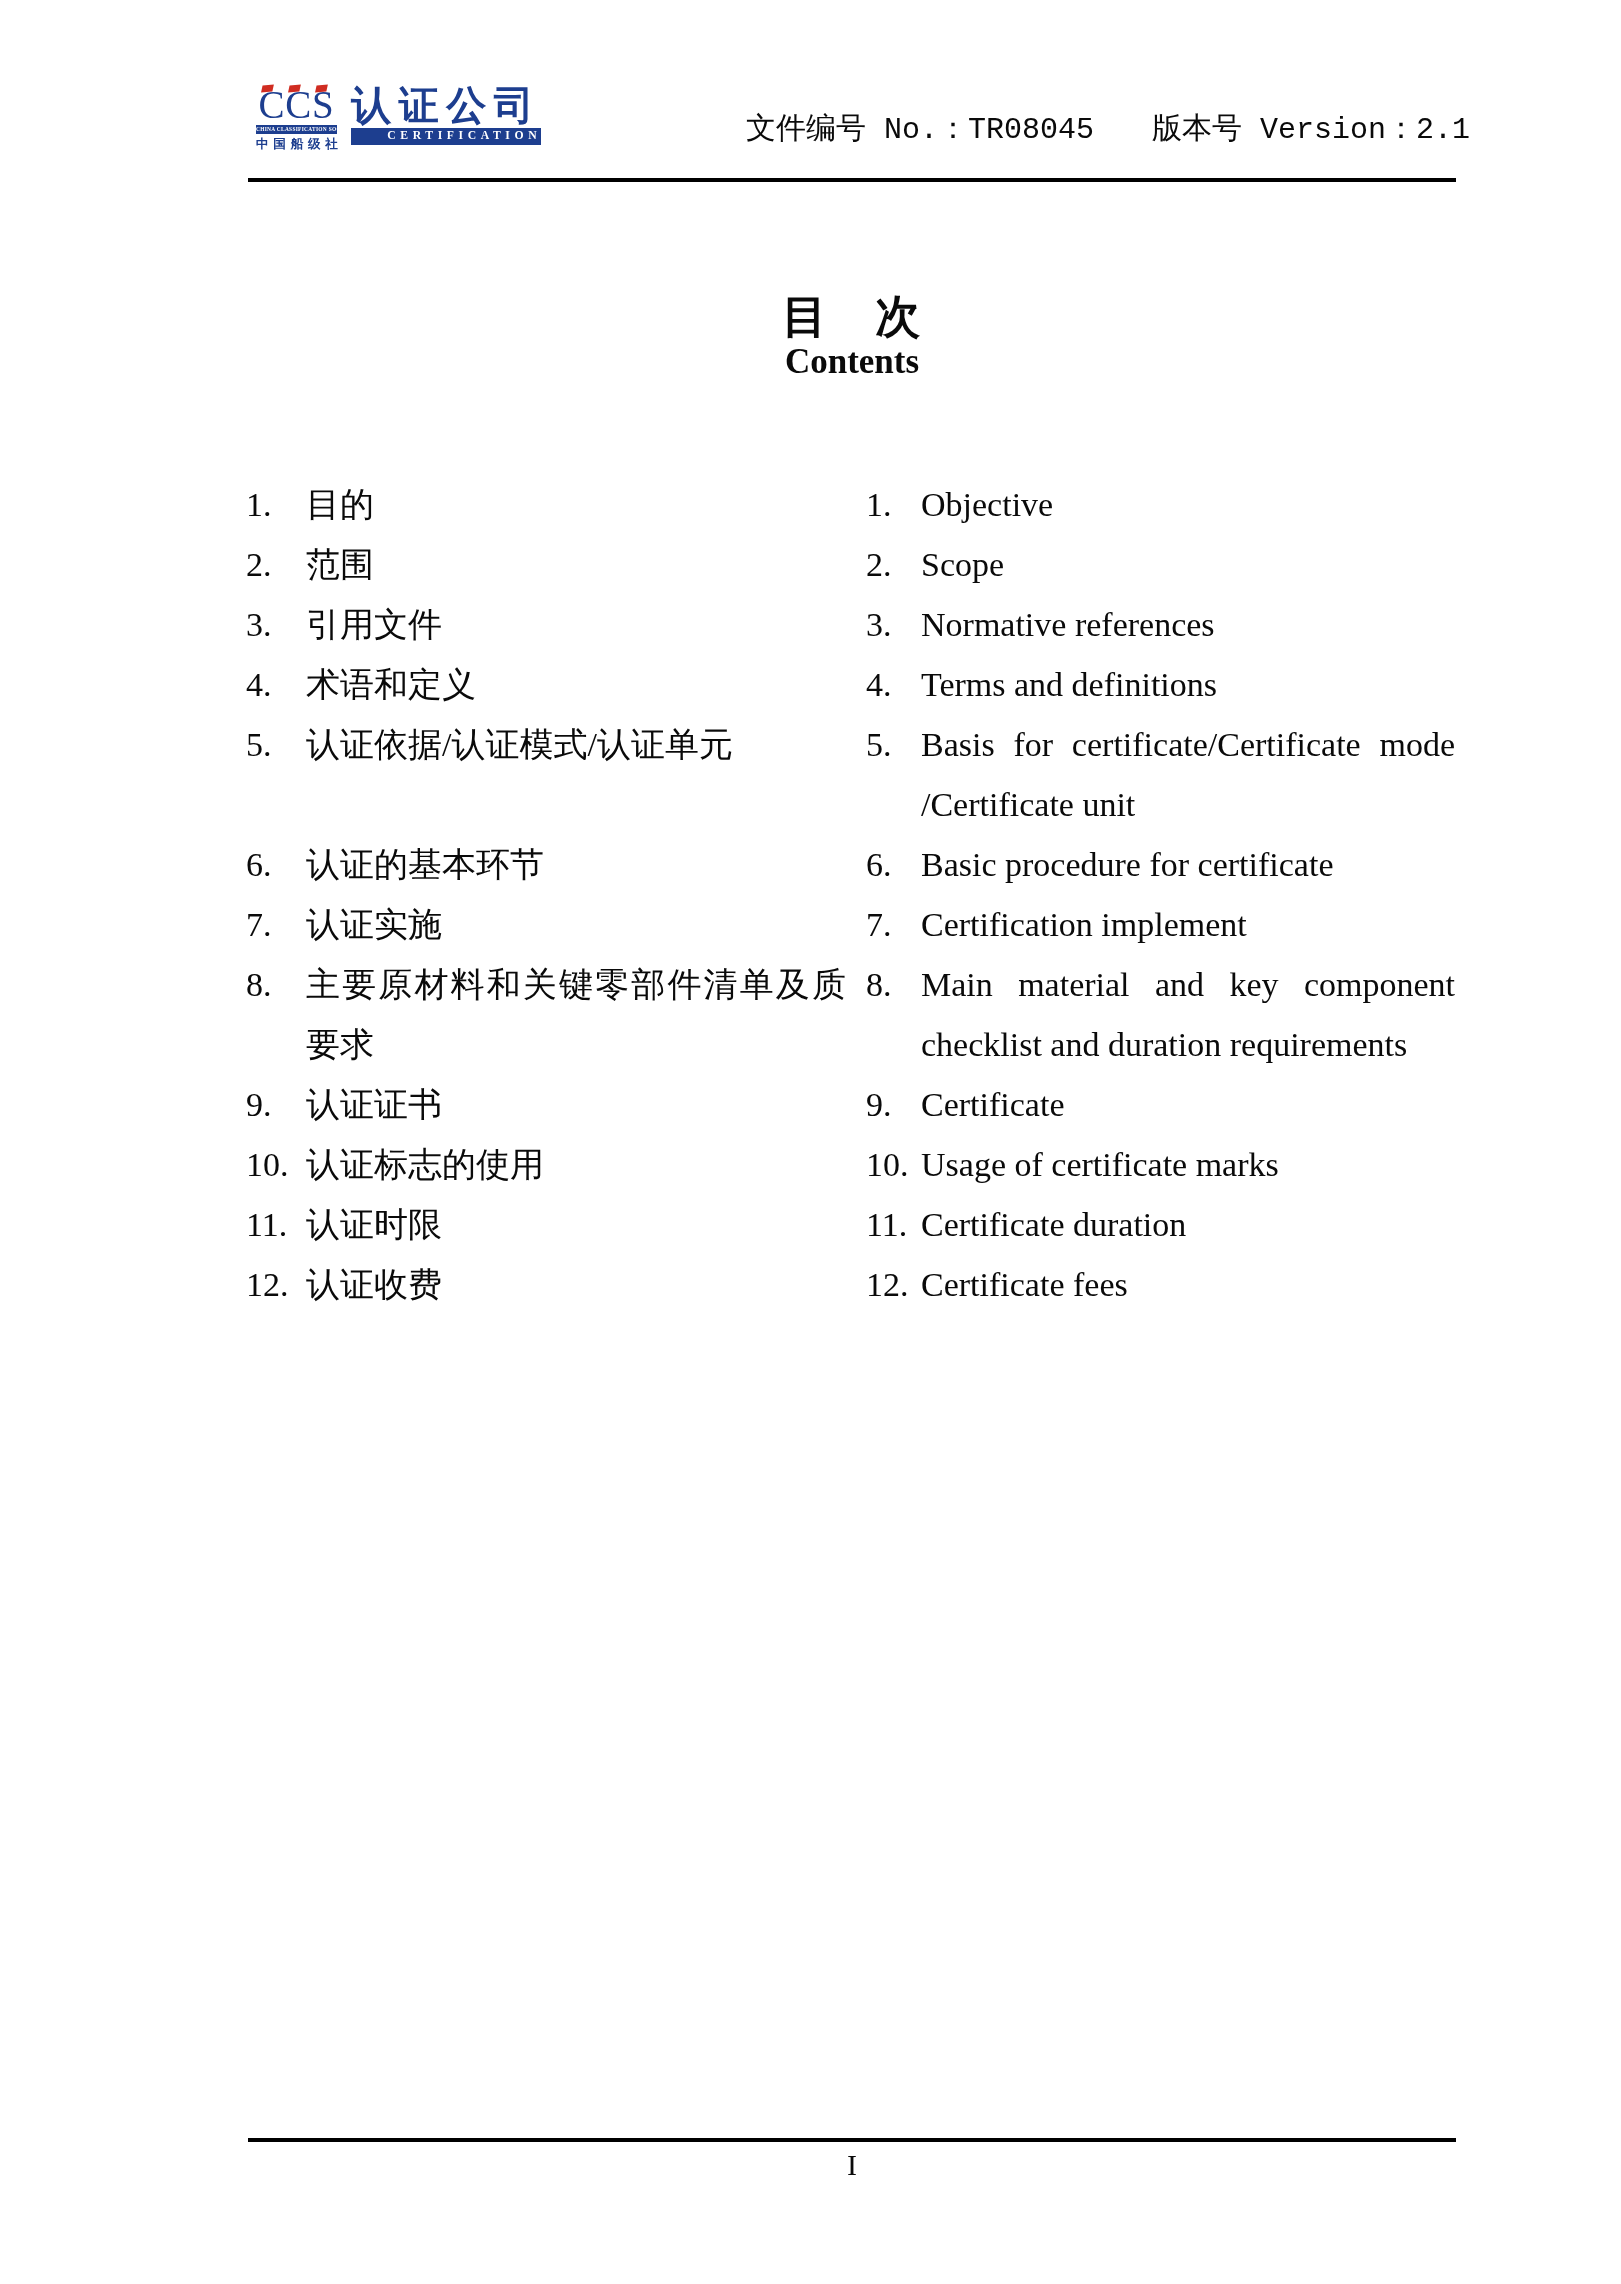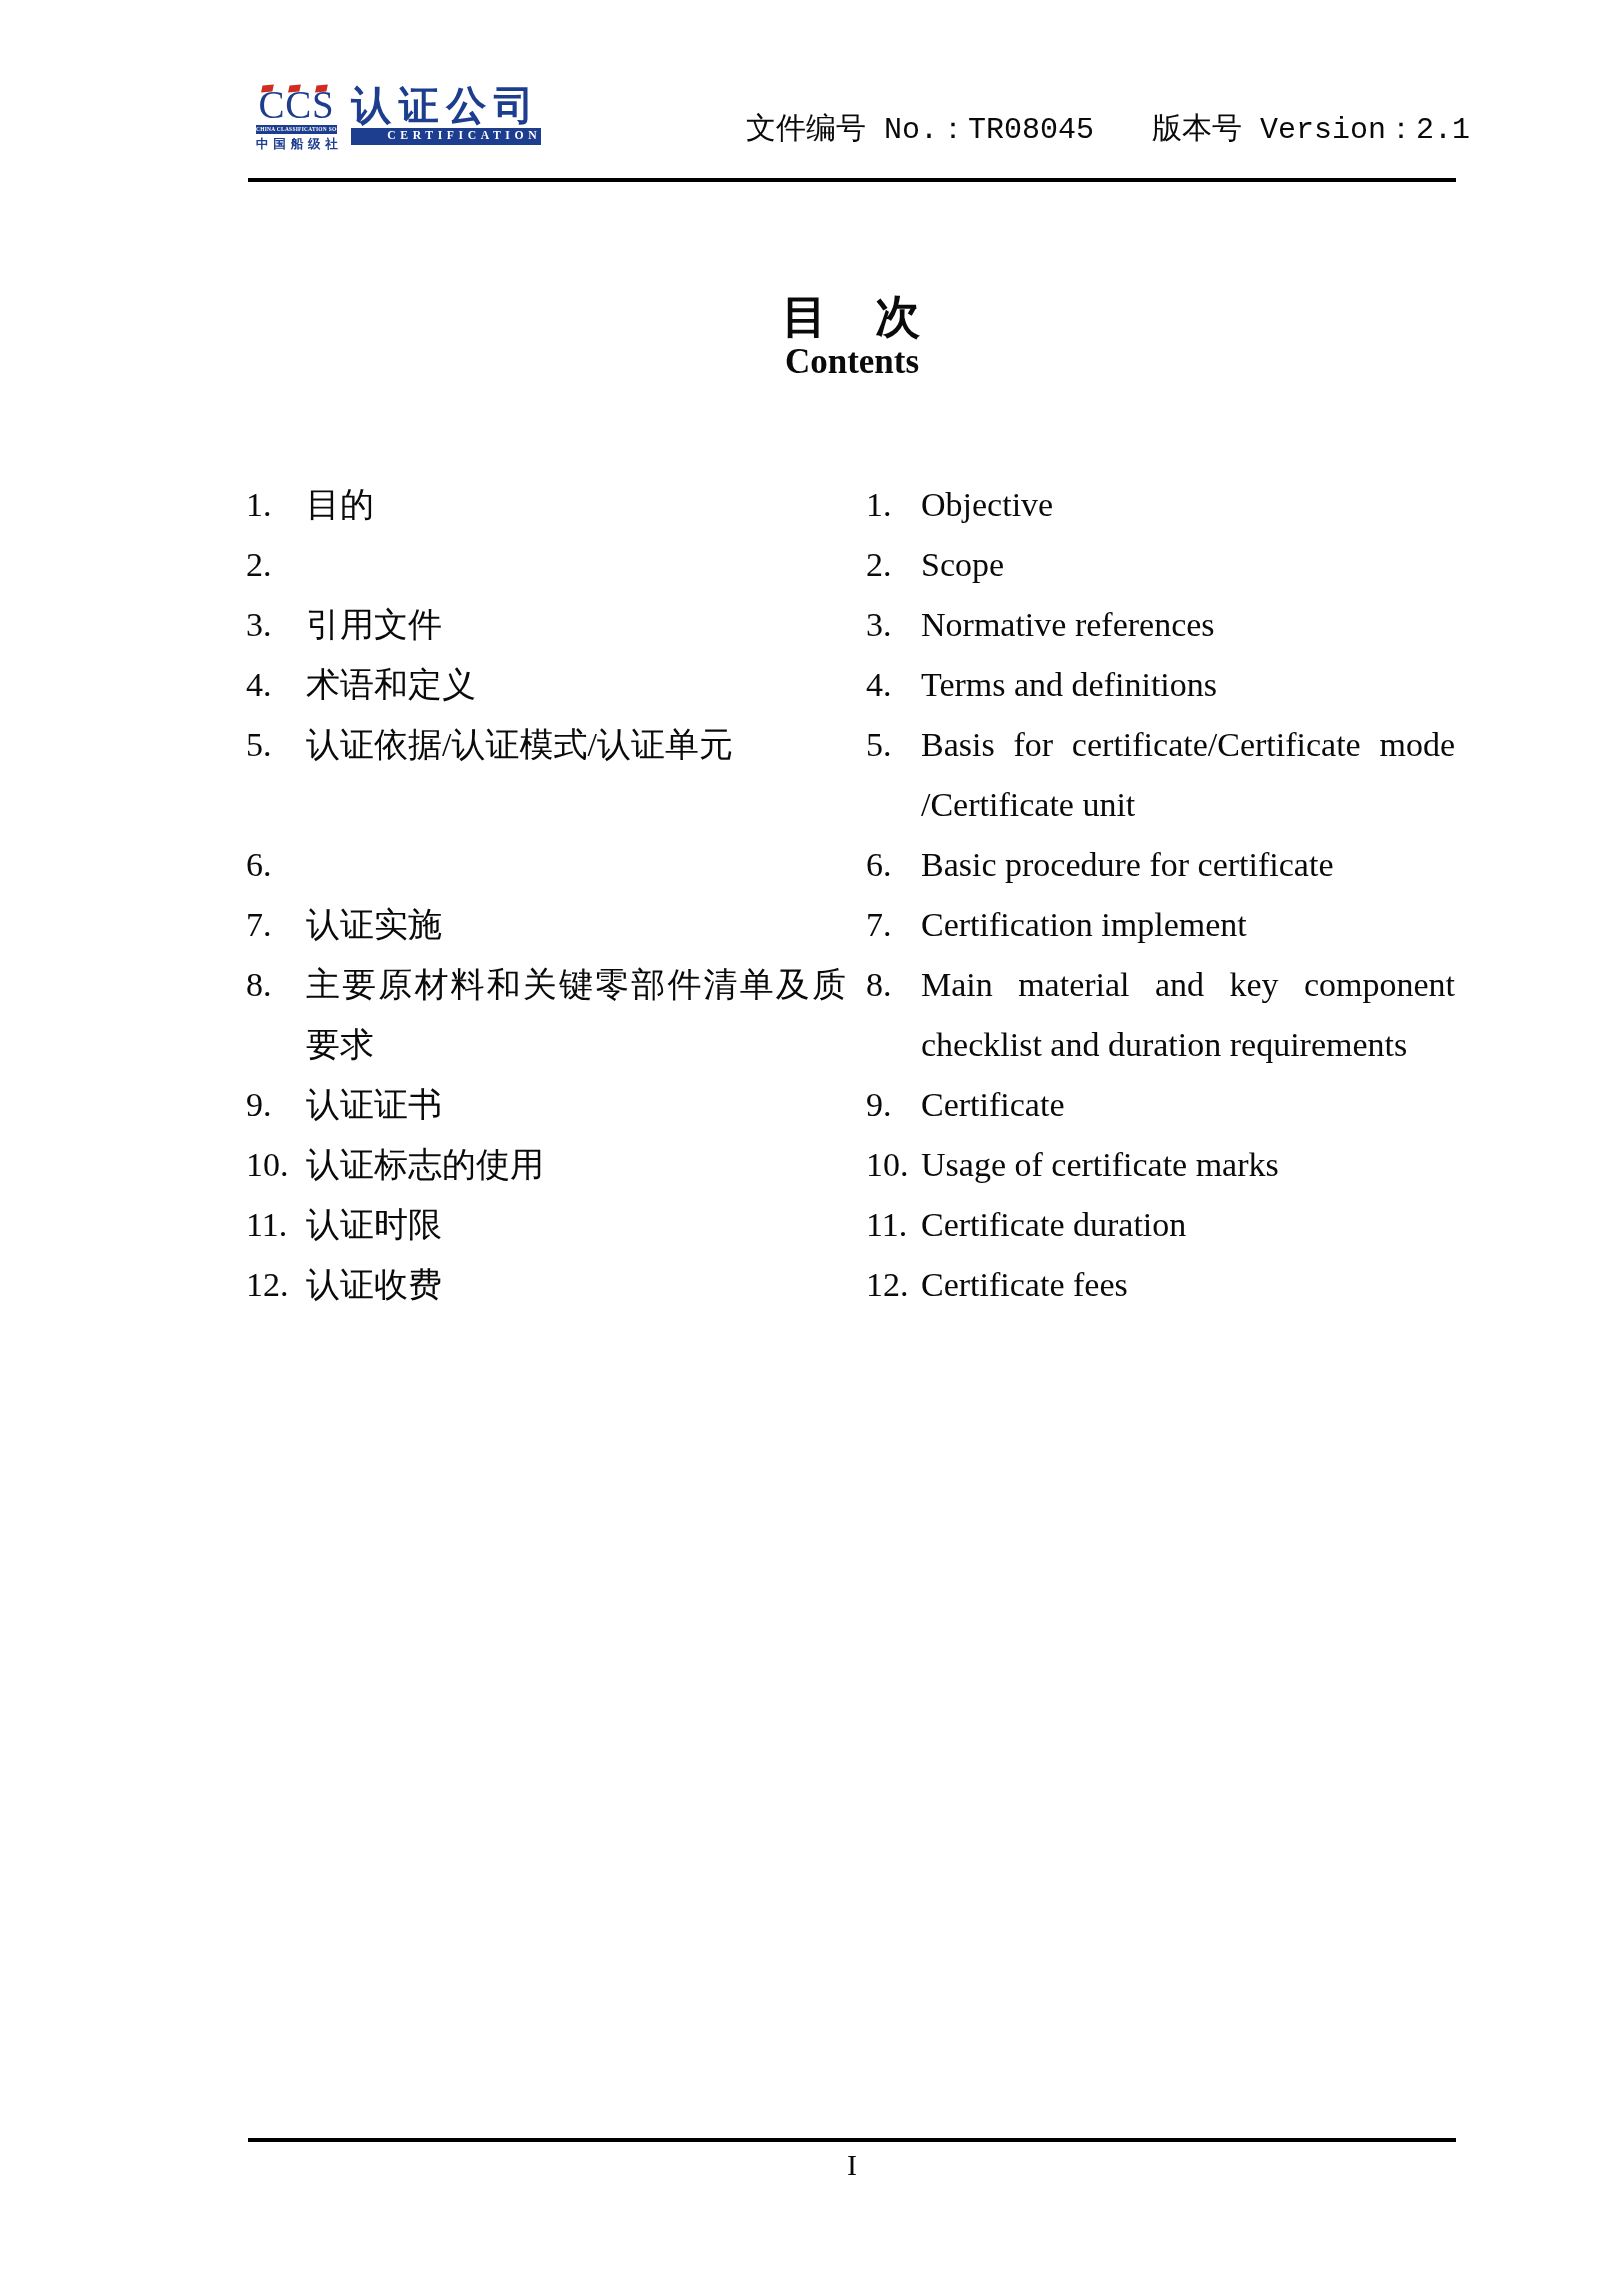--- a/index.html
+++ b/index.html
@@ -90,20 +90,23 @@
       <div class="toc-cell en">
         <span class="toc-num">1.</span>
         <div class="toc-text">
           <div class="toc-line">Objective</div>
         </div>
       </div>
     </div>
     <div class="toc-row">
       <div class="toc-cell zh">
         <span class="toc-num">2.</span>
+        <div class="toc-text">
+          <div class="toc-line">范围</div>
+        </div>
       </div>
       <div class="toc-cell en">
         <span class="toc-num">2.</span>
         <div class="toc-text">
           <div class="toc-line">Scope</div>
         </div>
       </div>
     </div>
     <div class="toc-row">
       <div class="toc-cell zh">
@@ -144,20 +147,23 @@
         <span class="toc-num">5.</span>
         <div class="toc-text">
           <div class="toc-line just">Basis for certificate/Certificate mode</div>
           <div class="toc-line">/Certificate unit</div>
         </div>
       </div>
     </div>
     <div class="toc-row">
       <div class="toc-cell zh">
         <span class="toc-num">6.</span>
+        <div class="toc-text">
+          <div class="toc-line">认证的基本环节</div>
+        </div>
       </div>
       <div class="toc-cell en">
         <span class="toc-num">6.</span>
         <div class="toc-text">
           <div class="toc-line">Basic procedure for certificate</div>
         </div>
       </div>
     </div>
     <div class="toc-row">
       <div class="toc-cell zh">

